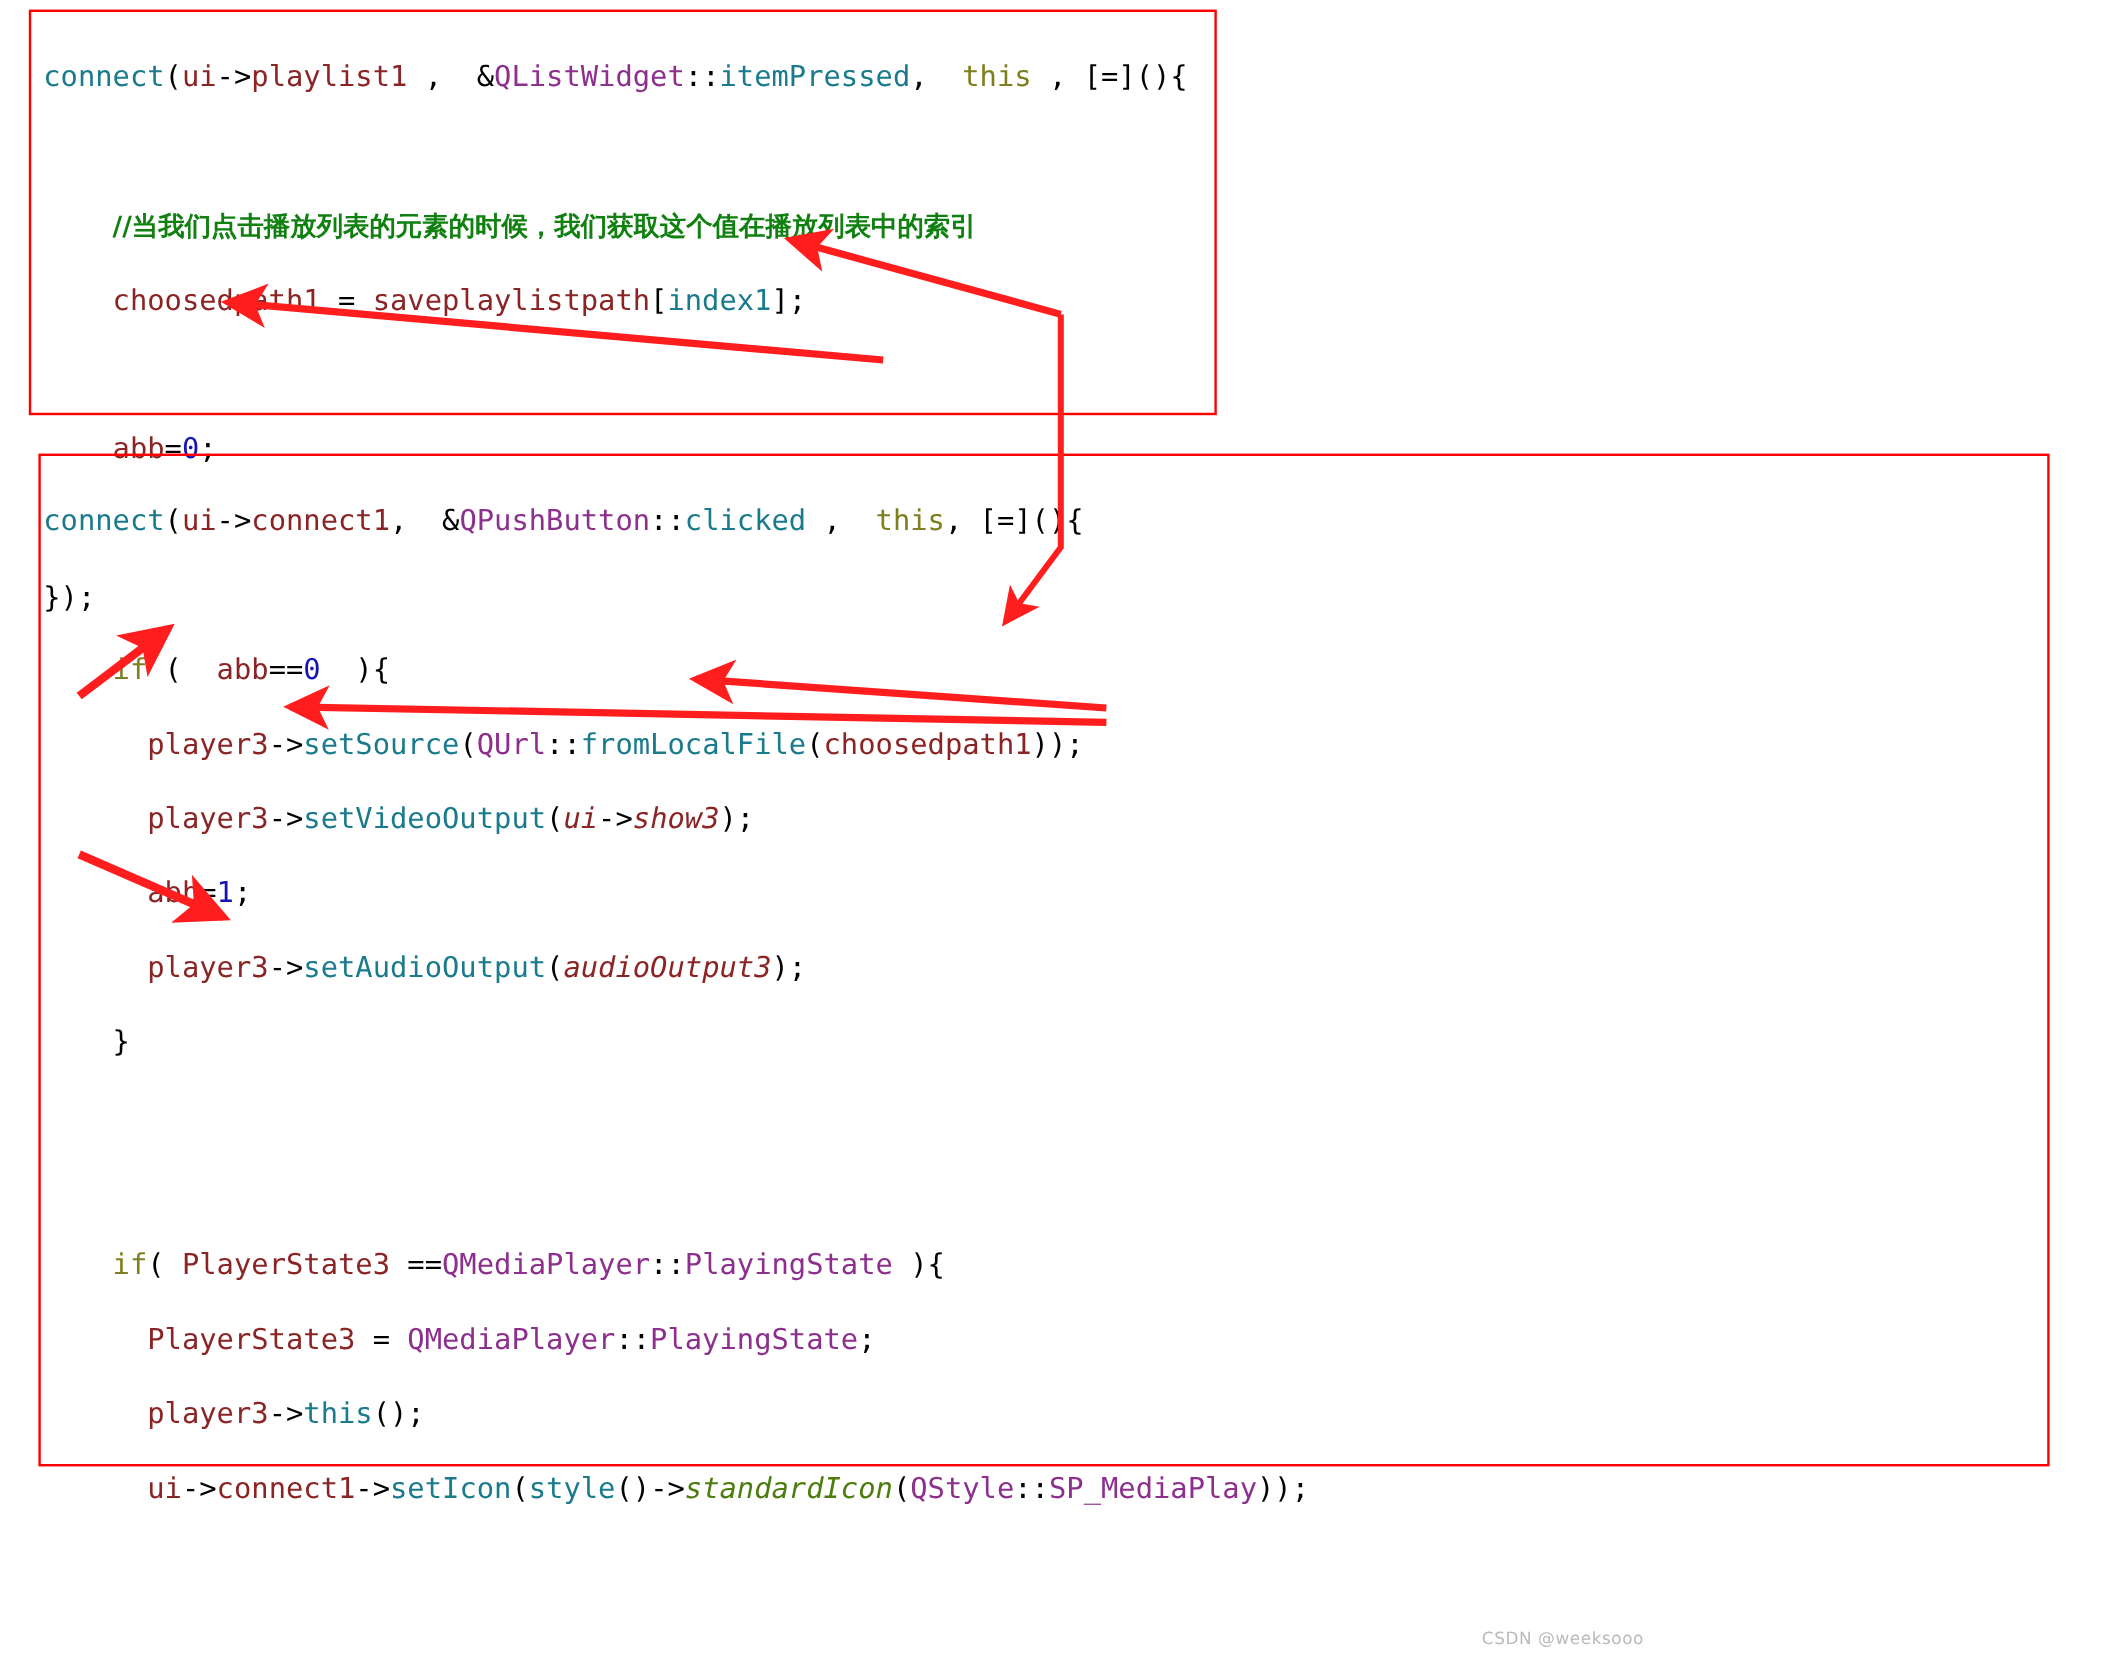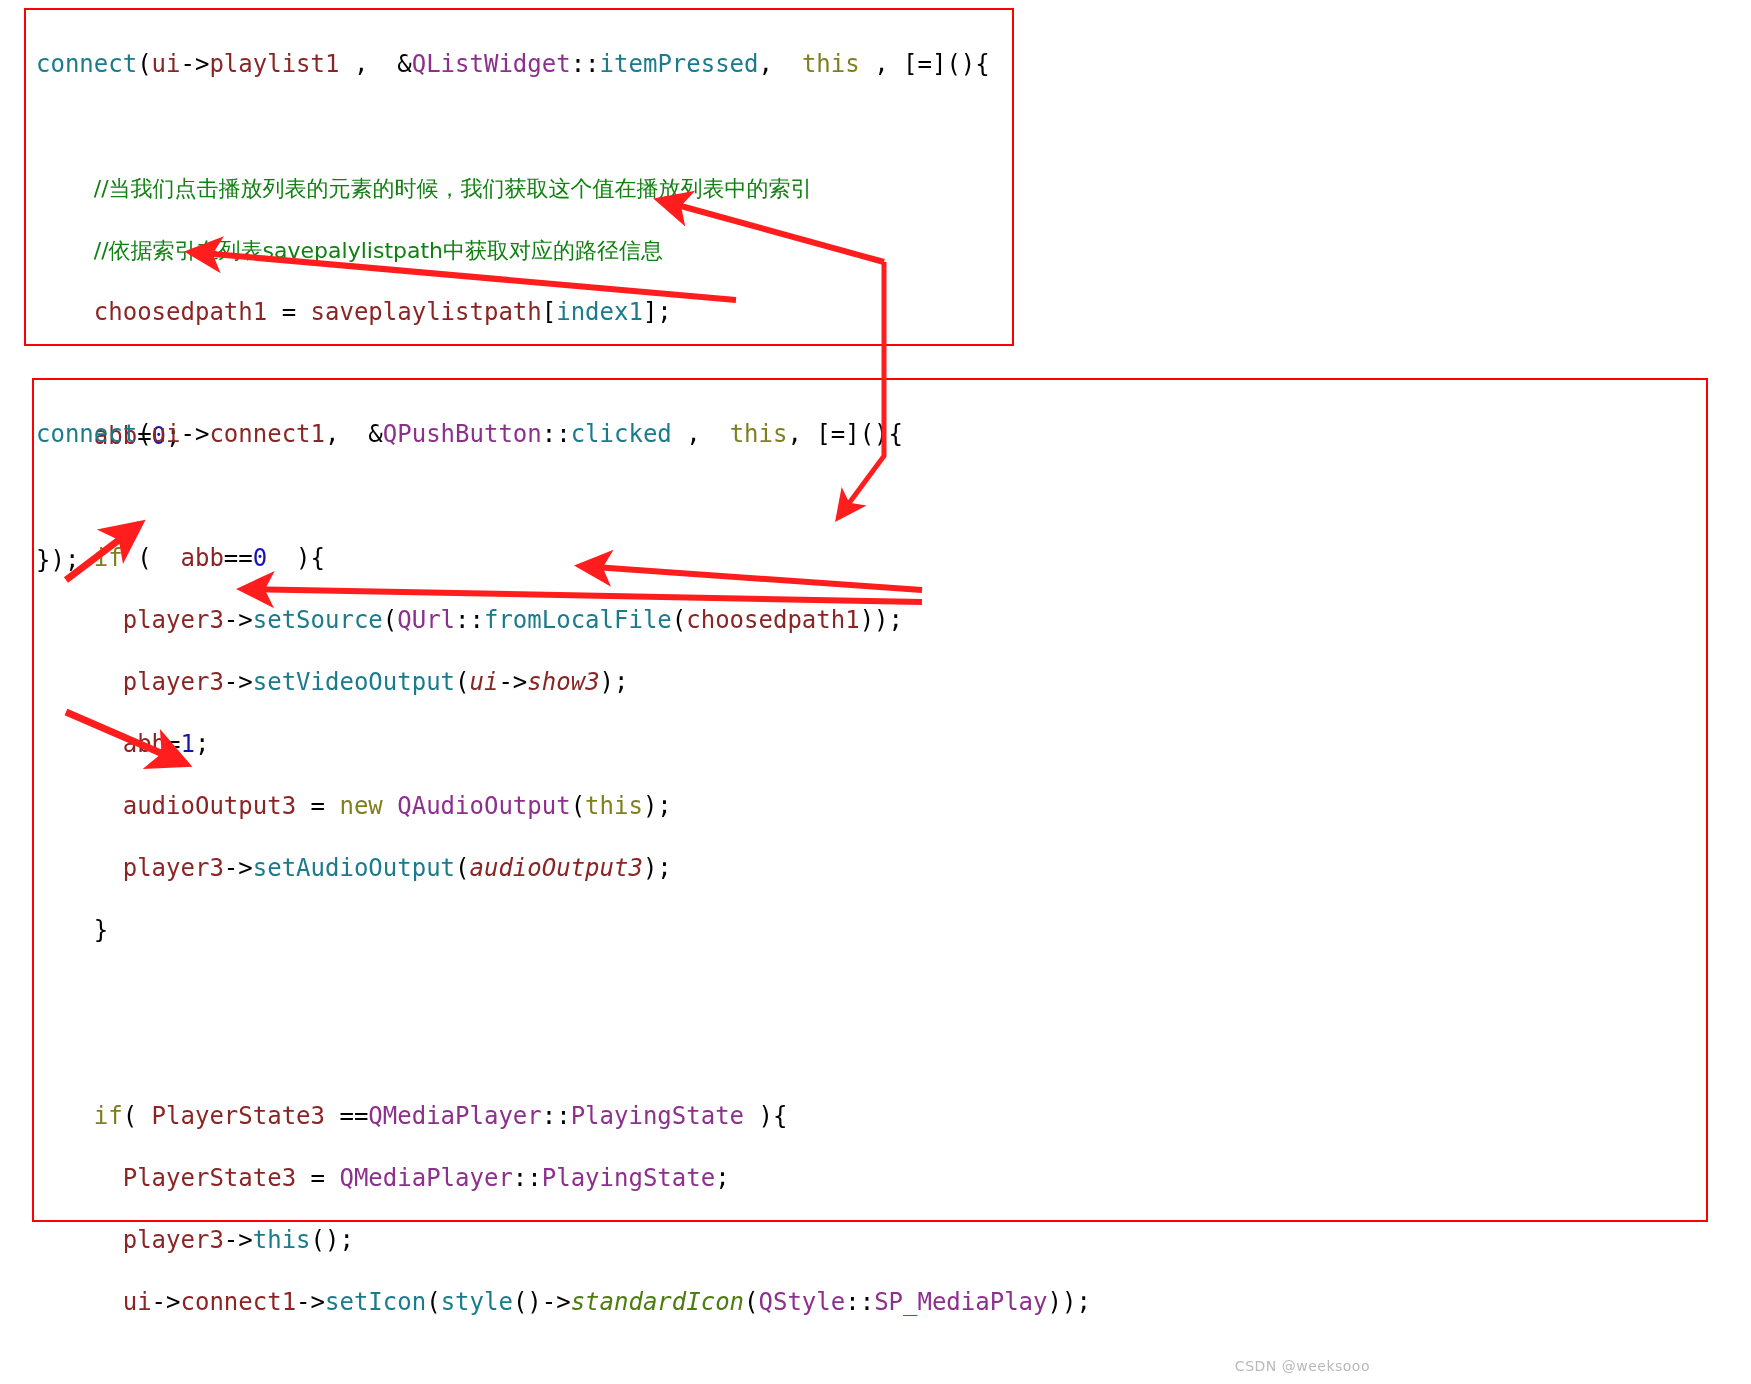--- a/index.html
+++ b/index.html
@@ -48,21 +48,21 @@
   .ln { display: block; height: 31px; }
   .ln.blank { height: 31px; }
 
   
   .t-plain  { color: #000000; }
   .t-fn     { color: #1a7b8c; }          
   .t-var    { color: #8b2525; }          
   .t-cls    { color: #8d2f8d; }          
   .t-kw     { color: #7f7f1f; }          
   .t-num    { color: #1414b4; }          
-  .t-cmt    { color: #108010; }          
+  .t-cmt    { color: #108010; font-weight: bold; }          
   .t-italic { color: #8b2525; font-style: italic; }
   .t-italic-fn { color: #4d7c0f; font-style: italic; }
 
   .cjk { font-family: "DejaVu Sans", "Liberation Sans", sans-serif; font-size: 22px; }
 
   
   #arrows {
     position: absolute;
     left: 0; top: 0;
     width: 1751px; height: 1384px;
@@ -85,38 +85,36 @@
 <body>
 
 <div id="stage">
 
   <div class="code-box" id="box-top"></div>
 
   <div class="code" id="code-top">
 <span class="ln"><span class="t-fn">connect</span><span class="t-plain">(</span><span class="t-var">ui</span><span class="t-plain">-&gt;</span><span class="t-var">playlist1</span><span class="t-plain"> ,  &amp;</span><span class="t-cls">QListWidget</span><span class="t-plain">::</span><span class="t-fn">itemPressed</span><span class="t-plain">,  </span><span class="t-kw">this</span><span class="t-plain"> , [=](){</span></span>
 <span class="ln blank"> </span>
 <span class="ln"><span class="t-plain">    </span><span class="t-cmt cjk">//当我们点击播放列表的元素的时候，我们获取这个值在播放列表中的索引</span></span>
-<span class="ln"><span class="t-plain">    </span><span class="t-cmt cjk">//依据索引在列表savepalylistpath中获取对应的路径信息</span></span>
 <span class="ln"><span class="t-plain">    </span><span class="t-var">choosedpath1</span><span class="t-plain"> = </span><span class="t-var">saveplaylistpath</span><span class="t-plain">[</span><span class="t-fn">index1</span><span class="t-plain">];</span></span>
 <span class="ln blank"> </span>
 <span class="ln"><span class="t-plain">    </span><span class="t-var">abb</span><span class="t-plain">=</span><span class="t-num">0</span><span class="t-plain">;</span></span>
 <span class="ln blank"> </span>
 <span class="ln"><span class="t-plain">});</span></span>
   </div>
 
   <div class="code-box" id="box-bottom"></div>
 
   <div class="code" id="code-bottom">
 <span class="ln"><span class="t-fn">connect</span><span class="t-plain">(</span><span class="t-var">ui</span><span class="t-plain">-&gt;</span><span class="t-var">connect1</span><span class="t-plain">,  &amp;</span><span class="t-cls">QPushButton</span><span class="t-plain">::</span><span class="t-fn">clicked</span><span class="t-plain"> ,  </span><span class="t-kw">this</span><span class="t-plain">, [=](){</span></span>
 <span class="ln blank"> </span>
 <span class="ln"><span class="t-plain">    </span><span class="t-kw">if</span><span class="t-plain"> (  </span><span class="t-var">abb</span><span class="t-plain">==</span><span class="t-num">0</span><span class="t-plain">  ){</span></span>
 <span class="ln"><span class="t-plain">      </span><span class="t-var">player3</span><span class="t-plain">-&gt;</span><span class="t-fn">setSource</span><span class="t-plain">(</span><span class="t-cls">QUrl</span><span class="t-plain">::</span><span class="t-fn">fromLocalFile</span><span class="t-plain">(</span><span class="t-var">choosedpath1</span><span class="t-plain">));</span></span>
 <span class="ln"><span class="t-plain">      </span><span class="t-var">player3</span><span class="t-plain">-&gt;</span><span class="t-fn">setVideoOutput</span><span class="t-plain">(</span><span class="t-italic">ui</span><span class="t-plain">-&gt;</span><span class="t-italic">show3</span><span class="t-plain">);</span></span>
 <span class="ln"><span class="t-plain">      </span><span class="t-var">abb</span><span class="t-plain">=</span><span class="t-num">1</span><span class="t-plain">;</span></span>
-<span class="ln"><span class="t-plain">      </span><span class="t-var">audioOutput3</span><span class="t-plain"> = </span><span class="t-kw">new</span><span class="t-plain"> </span><span class="t-cls">QAudioOutput</span><span class="t-plain">(</span><span class="t-kw">this</span><span class="t-plain">);</span></span>
 <span class="ln"><span class="t-plain">      </span><span class="t-var">player3</span><span class="t-plain">-&gt;</span><span class="t-fn">setAudioOutput</span><span class="t-plain">(</span><span class="t-italic">audioOutput3</span><span class="t-plain">);</span></span>
 <span class="ln"><span class="t-plain">    }</span></span>
 <span class="ln blank"> </span>
 <span class="ln blank"> </span>
 <span class="ln"><span class="t-plain">    </span><span class="t-kw">if</span><span class="t-plain">( </span><span class="t-var">PlayerState3</span><span class="t-plain"> ==</span><span class="t-cls">QMediaPlayer</span><span class="t-plain">::</span><span class="t-cls">PlayingState</span><span class="t-plain"> ){</span></span>
 <span class="ln"><span class="t-plain">      </span><span class="t-var">PlayerState3</span><span class="t-plain"> = </span><span class="t-cls">QMediaPlayer</span><span class="t-plain">::</span><span class="t-cls">PlayingState</span><span class="t-plain">;</span></span>
 <span class="ln"><span class="t-plain">      </span><span class="t-var">player3</span><span class="t-plain">-&gt;</span><span class="t-fn">this</span><span class="t-plain">();</span></span>
 <span class="ln"><span class="t-plain">      </span><span class="t-var">ui</span><span class="t-plain">-&gt;</span><span class="t-var">connect1</span><span class="t-plain">-&gt;</span><span class="t-fn">setIcon</span><span class="t-plain">(</span><span class="t-fn">style</span><span class="t-plain">()-&gt;</span><span class="t-italic-fn">standardIcon</span><span class="t-plain">(</span><span class="t-cls">QStyle</span><span class="t-plain">::</span><span class="t-cls">SP_MediaPlay</span><span class="t-plain">));</span></span>
 
 

